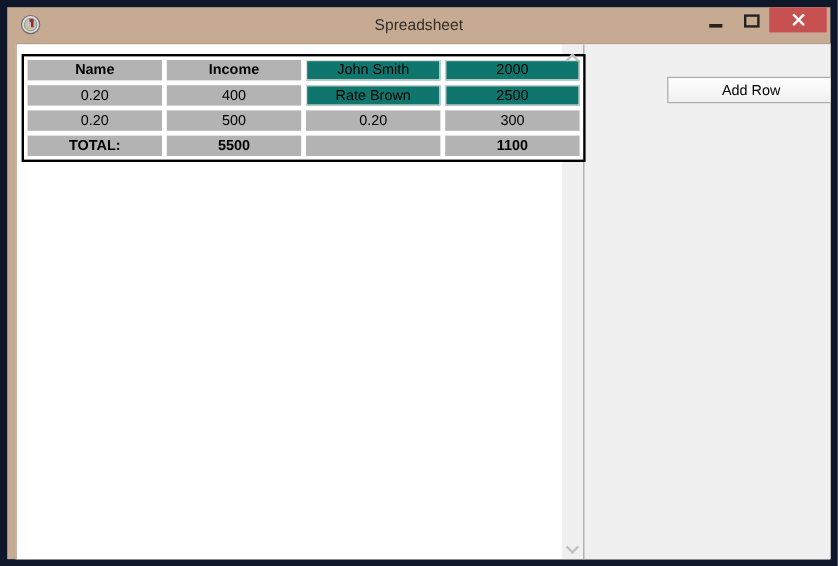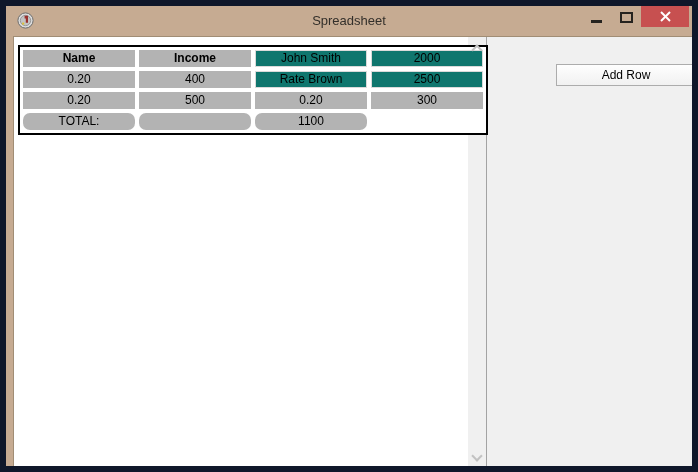--- a/index.html
+++ b/index.html
@@ -39,21 +39,21 @@
   .grid{
     display:grid; grid-template-columns:112px 112px 112px 112px;
     grid-auto-rows:17px; gap:4px;
   }
   .cell{
     font-size:12px; line-height:17px; text-align:center; color:#000;
     white-space:nowrap; overflow:hidden;
   }
   .cell.head { background:var(--cell-gray,#b3b3b3); font-weight:700; }
   .cell.gray { background:var(--cell-gray,#b3b3b3); }
-  .cell.total{ background:var(--cell-gray,#b3b3b3); font-weight:400;border-radius:7px; }
+  .cell.total{ background:var(--cell-gray,#b3b3b3); font-weight:700; }
   .cell.entry{ background:#0f766e; border:1px solid #dadada; line-height:15px; }
 
   
   .scrollbar{
     width:19px; background:#f0f0f0;
     display:flex; flex-direction:column; justify-content:space-between; align-items:center;
     padding:7px 0;
   }
   .chev{ width:8px; height:8px; border:solid #c2c2c2; border-width:2px 2px 0 0; }
   .chev.up  { transform:rotate(-45deg); margin-top:2px; }
@@ -112,20 +112,21 @@
             <div class="cell entry">2000</div>
             <div class="cell gray">0.20</div>
             <div class="cell gray">400</div>
             <div class="cell entry">Rate Brown</div>
             <div class="cell entry">2500</div>
             <div class="cell gray">0.20</div>
             <div class="cell gray">500</div>
             <div class="cell gray">0.20</div>
             <div class="cell gray">300</div>
             <div class="cell total">TOTAL:</div>
+            <div class="cell total">5500</div>
             <div class="cell total"></div>
             <div class="cell total">1100</div>
           </div>
       </div>
     </div>
 
     <div class="scrollbar">
       <div class="chev up"></div>
       <div class="chev down"></div>
     </div>

